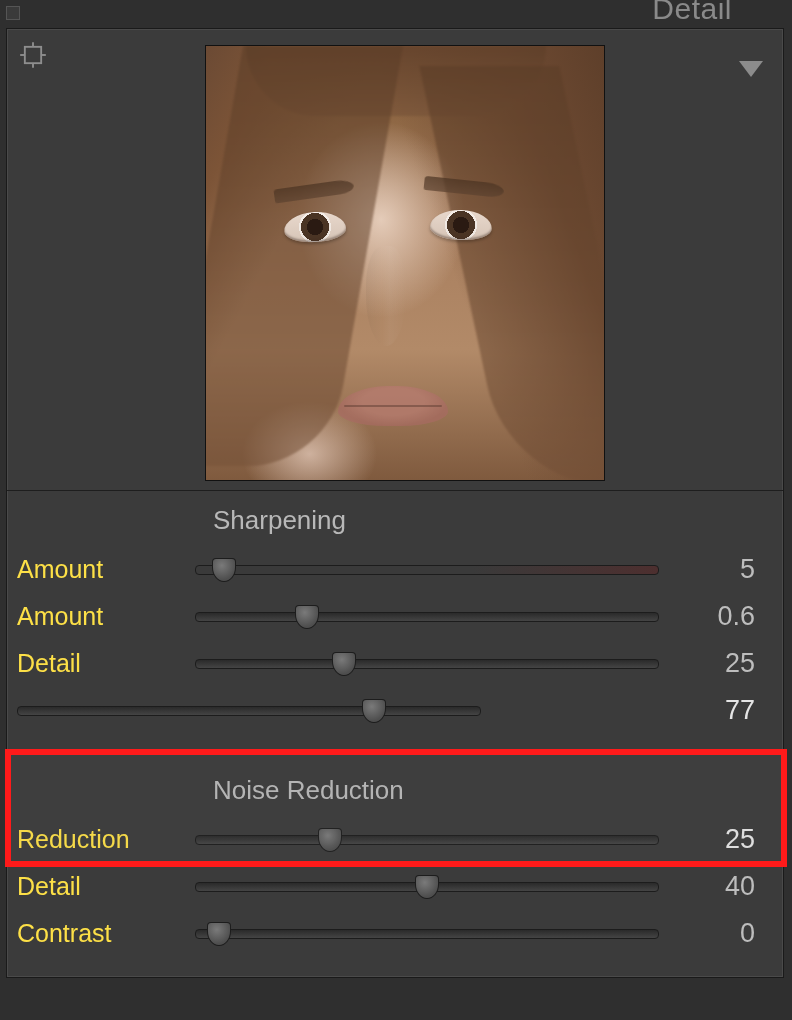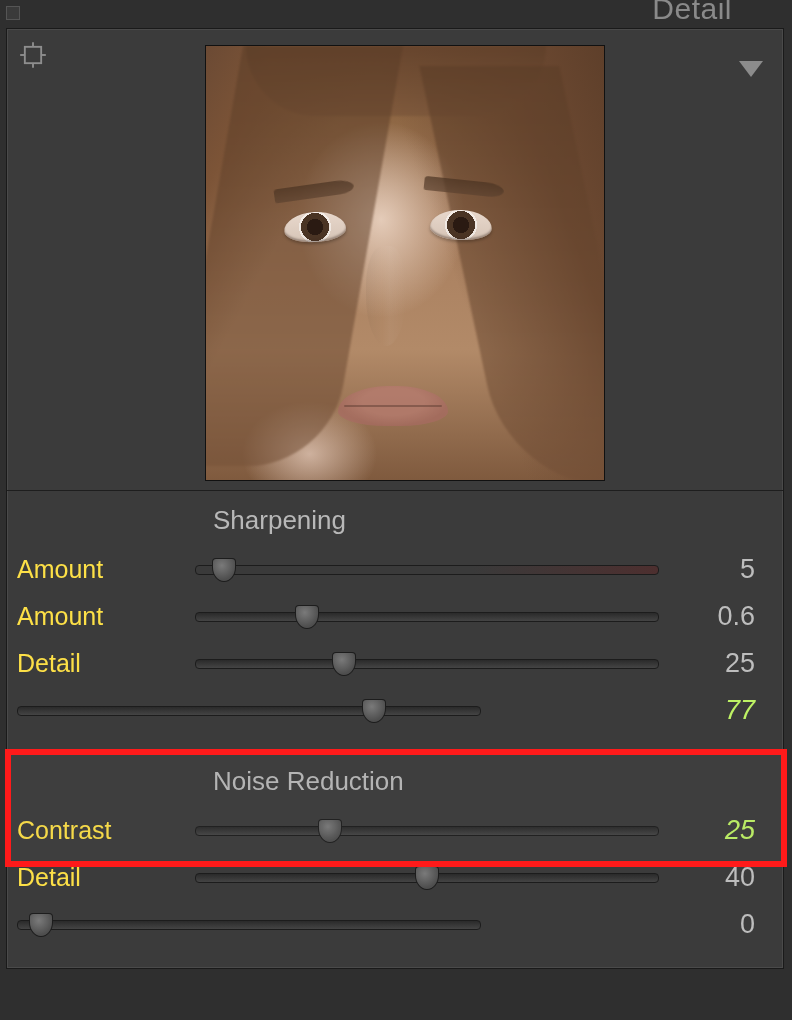--- a/index.html
+++ b/index.html
@@ -176,37 +176,37 @@
     border-radius: 4px 4px 50% 50% / 4px 4px 60% 60%;
     transform: translateX(-50%);
   }
   .slider-value {
     flex: 1;
     text-align: right;
     font-size: 27px;
     color: #bdbdbd;
     padding-right: 18px;
   }
-  .slider-value.bright { color: #bef264; font-weight:500;font-style:italic; }
+  .slider-value.bright { color: #e5e5e5; font-weight:500; }
 
   .highlight-box {
     position: absolute;
     border: 6px solid #ff1a1a;
     pointer-events: none;
     left: -2px;
     width: 782px;
     box-sizing: border-box;
   }
   .nr-highlight {
     top: 720px;
     height: 118px;
     background: rgba(120,120,120,0.06);
   }
   .nr-title-inside{
-    margin-top: 12px;
+    margin-top: 21px;
   }
 </style>
 </head>
 <body>
 
 <div class="checkbox-liner"></div>
 
 <div class="panel-title-bar">
   <div class="panel-title">Detail</div>
 </div>
@@ -272,37 +272,38 @@
         <div class="slider-thumb" style="left:77%"></div>
       </div>
       <div class="slider-value bright">77</div>
     </div>
 
     <div style="height:20px"></div>
 
     <div class="group-title nr-title-inside">Noise Reduction</div>
 
     <div class="slider-row">
+      <div class="slider-label">Reduction</div>
+      <div class="slider-track">
+        <div class="slider-thumb" style="left:29%"></div>
+      </div>
+      <div class="slider-value bright">25</div>
+    </div>
+
+    <div class="slider-row">
+      <div class="slider-label">Detail</div>
+      <div class="slider-track">
+        <div class="slider-thumb" style="left:50%"></div>
+      </div>
+      <div class="slider-value">40</div>
+    </div>
+
+    <div class="slider-row">
       <div class="slider-label">Contrast</div>
       <div class="slider-track">
-        <div class="slider-thumb" style="left:29%"></div>
-      </div>
-      <div class="slider-value bright">25</div>
-    </div>
-
-    <div class="slider-row">
-      <div class="slider-label">Detail</div>
-      <div class="slider-track">
-        <div class="slider-thumb" style="left:50%"></div>
-      </div>
-      <div class="slider-value">40</div>
-    </div>
-
-    <div class="slider-row">
-      <div class="slider-track">
         <div class="slider-thumb" style="left:5%"></div>
       </div>
       <div class="slider-value">0</div>
     </div>
 
   </div>
 
   <div class="highlight-box nr-highlight"></div>
 
 </div>

